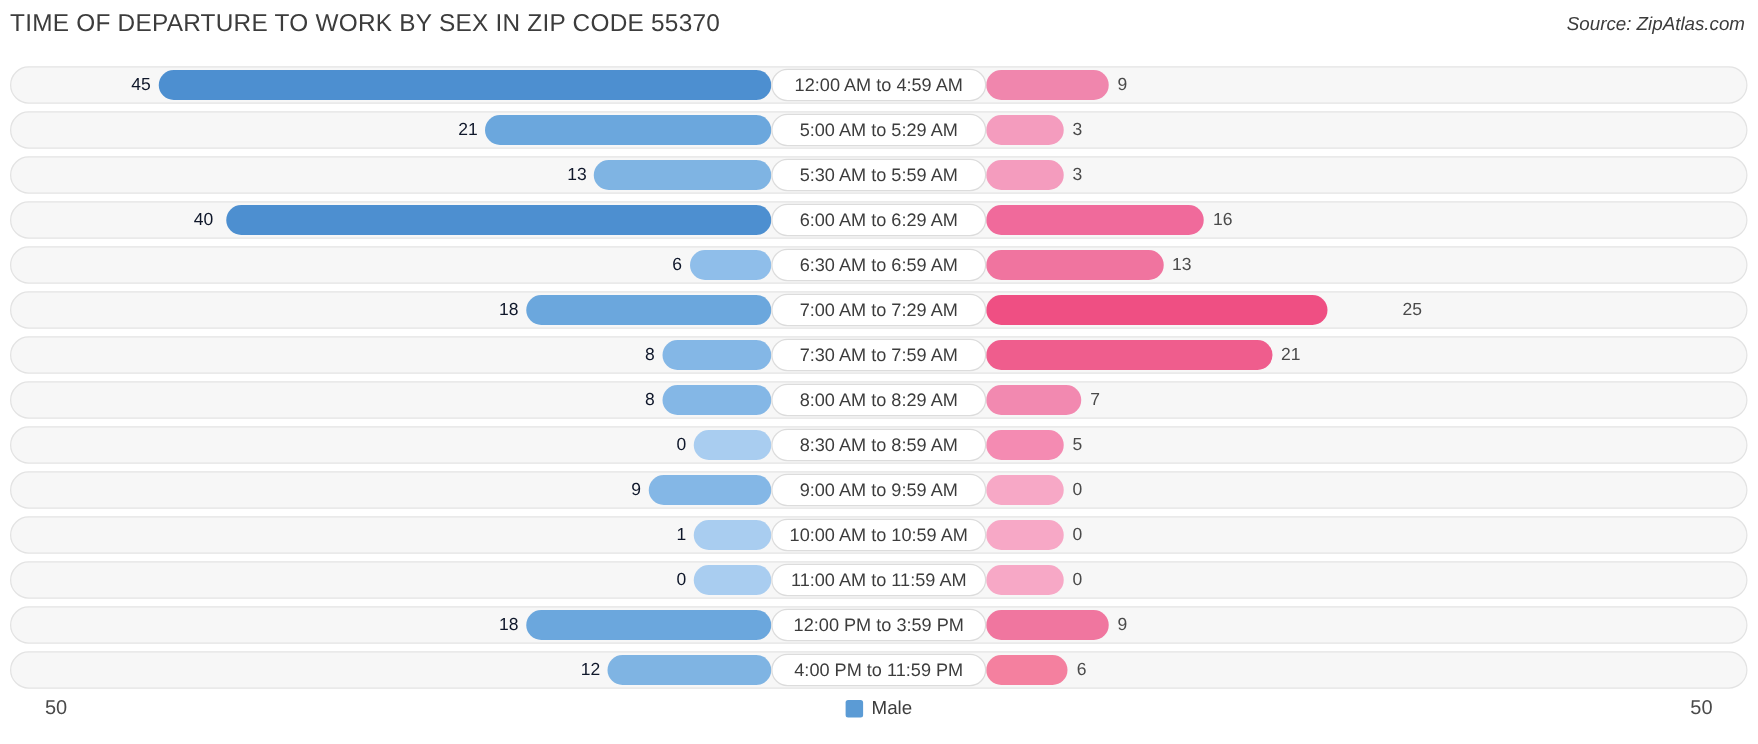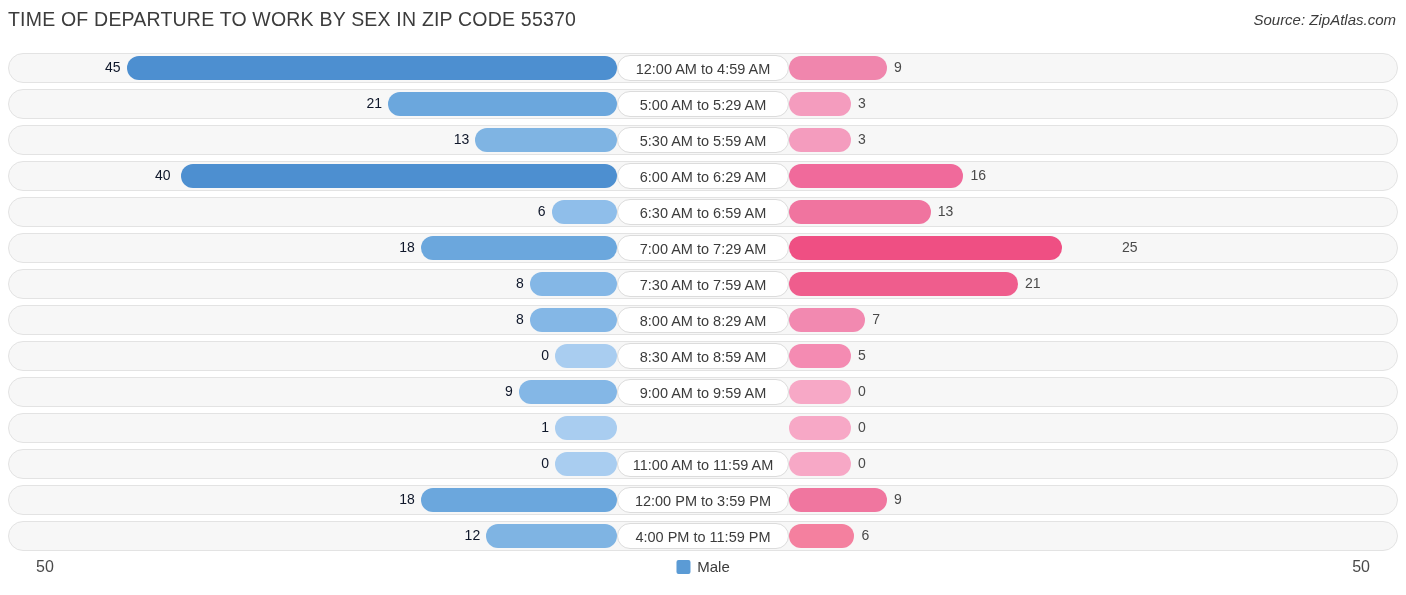--- a/index.html
+++ b/index.html
@@ -253,20 +253,21 @@
           <div class="catlabel">9:00 AM to 9:59 AM</div>
         </div>
       </div>
       <div class="row">
         <div class="track"></div>
         <div class="rowinner">
           <div class="barleft" style="width: 62px; background: rgb(169, 205, 240);"></div>
           <div class="barright" style="width: 62px; background: rgb(247, 168, 198);"></div>
           <div class="vleft" style="left: 521px; width: 20px; text-align: right;">1</div>
           <div class="vright" style="left: 850px;">0</div>
+          <div class="catlabel">10:00 AM to 10:59 AM</div>
         </div>
       </div>
       <div class="row">
         <div class="track"></div>
         <div class="rowinner">
           <div class="barleft" style="width: 62px; background: rgb(169, 205, 240);"></div>
           <div class="barright" style="width: 62px; background: rgb(247, 168, 198);"></div>
           <div class="vleft" style="left: 521px; width: 20px; text-align: right;">0</div>
           <div class="vright" style="left: 850px;">0</div>
           <div class="catlabel">11:00 AM to 11:59 AM</div>

